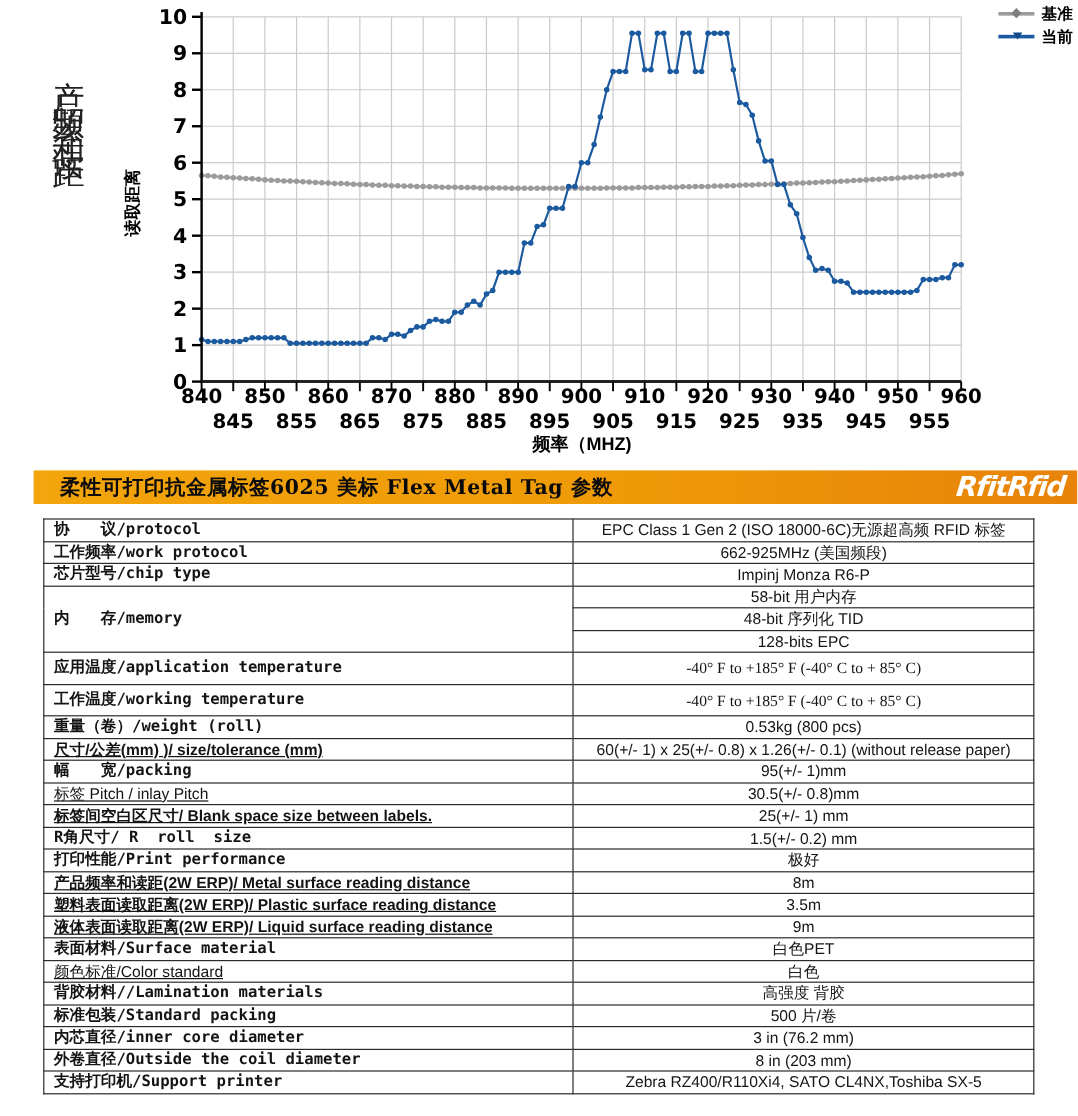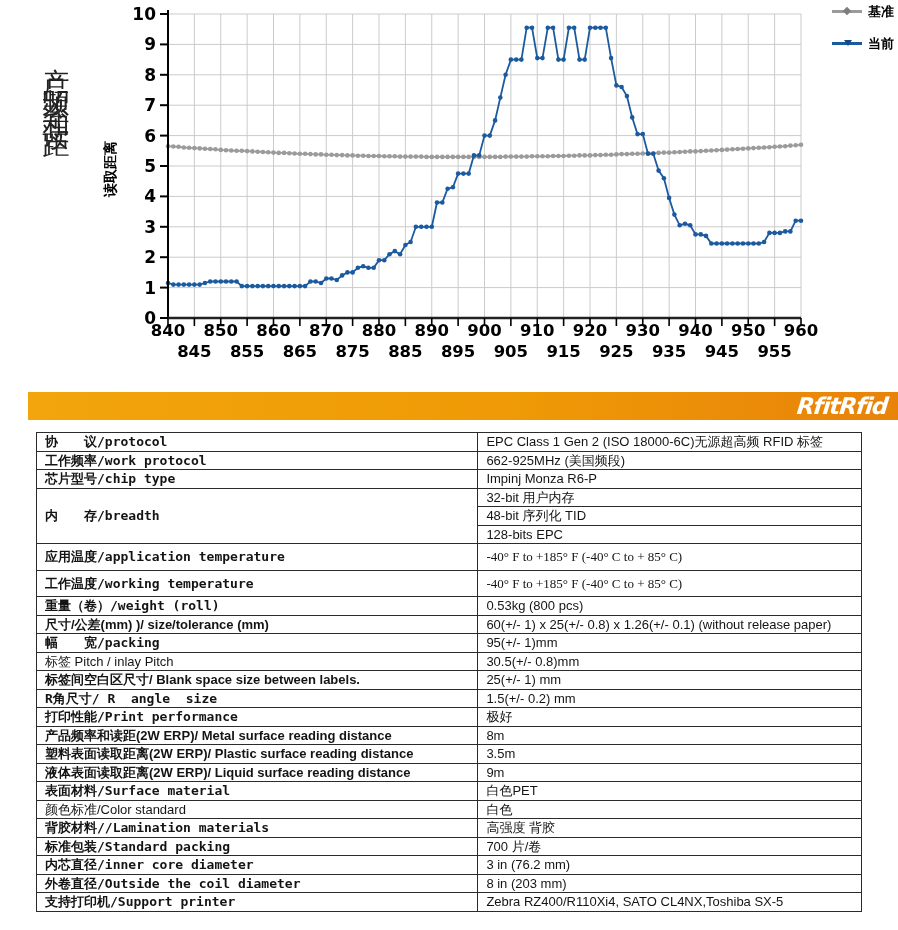--- a/index.html
+++ b/index.html
@@ -8,43 +8,43 @@
   
   .chart-wrap{position:absolute;left:0;top:0;width:898px;height:390px;}
   #chart-svg{position:absolute;left:0;top:0;}
   .side-title{position:absolute;left:38px;top:46px;height:260px;
       writing-mode:vertical-rl;text-orientation:upright;letter-spacing:11px;
       font-family:"DejaVu Serif","Liberation Serif",serif;font-size:27px;color:#222;}
   .ylabel{position:absolute;left:66px;top:160px;width:90px;text-align:center;
       transform:rotate(-90deg);font-weight:bold;font-size:14px;}
   .xlabel{position:absolute;left:360px;top:361px;width:250px;text-align:center;
       font-weight:bold;font-size:15px;}
-  .legend{position:absolute;right:4px;top:5px;display:flex;flex-direction:column;gap:19px;}
+  .legend{position:absolute;right:4px;top:5px;display:flex;flex-direction:column;gap:6px;}
   .legend-item{display:flex;align-items:center;height:13px;}
   .legend-line{position:relative;width:30px;height:3px;}
   .legend-line .mk{position:absolute;left:12px;top:-2px;width:6px;height:6px;}
   .legend-label{margin-left:6px;font-size:13px;font-weight:bold;line-height:13px;}
   
   .banner{position:absolute;left:28px;top:392px;right:0;height:28px;
       background:linear-gradient(90deg,#f2a50c 0%,#ef9a06 55%,#e8830a 100%);
       display:flex;align-items:center;}
   .banner-title{padding-left:22px;font-family:"DejaVu Serif","Liberation Serif",serif;
       font-weight:bold;font-size:17px;color:#0a0a0a;letter-spacing:.5px;}
   .banner-logo{position:absolute;right:10px;top:1px;color:#fff;font-weight:bold;
       font-style:italic;font-size:23px;letter-spacing:-1px;transform:skewX(-6deg);
       font-family:"DejaVu Sans","Liberation Sans",sans-serif;}
   
   .spec{position:absolute;left:36px;top:432px;width:826px;border-collapse:collapse;}
   .spec td{border:1.8px solid #2b2b2b;padding:1px 8px;font-size:13px;line-height:15.5px;
       vertical-align:middle;color:#141414;}
   .spec td.lbl{width:53.5%;white-space:pre;}
   .spec td.lbl.mono{font-family:"DejaVu Sans Mono","Liberation Mono",monospace;}
-  .spec td.lbl.sans{font-family:"Liberation Sans",sans-serif;}
+  .spec td.lbl.sans{font-family:"Liberation Sans",sans-serif;text-decoration:underline;}
   .spec td.lbl.b{font-weight:bold;}
-  .spec td.val{font-family:"Liberation Sans",sans-serif;}
+  .spec td.val{font-family:"Liberation Sans",sans-serif;text-align:center;}
   .spec tr.tall td{padding-top:5px;padding-bottom:5px;font-family:Liberation Serif, serif;}
 </style>
 </head>
 <body>
 
 <div class="page">
 
   <div class="chart-wrap">
     <svg id="chart-svg" width="898" height="390" viewBox="0 0 898 390">
         <line x1="168" y1="14" x2="168" y2="318" stroke="#cbcbcb" stroke-width="1"></line>
@@ -400,58 +400,60 @@
         <text x="616.375" y="357" text-anchor="middle" font-family="DejaVu Sans, sans-serif" font-size="16.5" font-weight="bold" fill="#000">925</text>
         <text x="669.125" y="357" text-anchor="middle" font-family="DejaVu Sans, sans-serif" font-size="16.5" font-weight="bold" fill="#000">935</text>
         <text x="721.875" y="357" text-anchor="middle" font-family="DejaVu Sans, sans-serif" font-size="16.5" font-weight="bold" fill="#000">945</text>
         <text x="774.625" y="357" text-anchor="middle" font-family="DejaVu Sans, sans-serif" font-size="16.5" font-weight="bold" fill="#000">955</text>
       </svg>
 
     <div class="side-title">产品频率和读距</div>
 
     <div class="ylabel">读取距离</div>
 
+    <div class="xlabel">频率（MHZ)</div>
 
     <div class="legend">
       <div class="legend-item">
         <span class="legend-line" style="background:#9b9b9b">
           <span class="mk" style="background:#7e7e7e;transform:rotate(45deg);"></span>
         </span>
         <span class="legend-label">基准</span>
       </div>
       <div class="legend-item">
         <span class="legend-line" style="background:#1b5a9e">
           <span class="mk" style="width:0;height:0;background:none;border-left:4px solid transparent;border-right:4px solid transparent;border-top:6px solid #134a85;"></span>
         </span>
         <span class="legend-label">当前</span>
       </div>
     </div>
   </div>
 
   <div class="banner">
+    <span class="banner-title">柔性可打印抗金属标签6025 美标 Flex Metal Tag 参数</span>
     <span class="banner-logo">RfitRfid</span>
   </div>
 
   <table class="spec">
     <tbody>
         <tr>
           <td class="lbl mono b">协　　议/protocol</td>
           <td class="val">EPC Class 1 Gen 2 (ISO 18000-6C)无源超高频 RFID 标签</td>
         </tr>
         <tr>
           <td class="lbl mono b">工作频率/work protocol</td>
           <td class="val">662-925MHz (美国频段)</td>
         </tr>
         <tr>
           <td class="lbl mono b">芯片型号/chip type</td>
           <td class="val">Impinj Monza R6-P</td>
         </tr>
         <tr>
-          <td class="lbl mono b" rowspan="3">内　　存/breadth</td>
-          <td class="val">32-bit 用户内存</td>
+          <td class="lbl mono b" rowspan="3">内　　存/memory</td>
+          <td class="val">58-bit 用户内存</td>
         </tr>
         <tr>
           <td class="val">48-bit 序列化 TID</td>
         </tr>
         <tr>
           <td class="val">128-bits EPC</td>
         </tr>
         <tr class="tall">
           <td class="lbl mono b">应用温度/application temperature</td>
           <td class="val">-40° F to +185° F (-40° C to + 85° C)</td>
@@ -474,21 +476,21 @@
         </tr>
         <tr>
           <td class="lbl sans">标签 Pitch / inlay Pitch</td>
           <td class="val">30.5(+/- 0.8)mm</td>
         </tr>
         <tr>
           <td class="lbl sans b">标签间空白区尺寸/ Blank space size between labels.</td>
           <td class="val">25(+/- 1) mm</td>
         </tr>
         <tr>
-          <td class="lbl mono b">R角尺寸/ R  angle  size</td>
+          <td class="lbl mono b">R角尺寸/ R  roll  size</td>
           <td class="val">1.5(+/- 0.2) mm</td>
         </tr>
         <tr>
           <td class="lbl mono b">打印性能/Print performance</td>
           <td class="val">极好</td>
         </tr>
         <tr>
           <td class="lbl sans b">产品频率和读距(2W ERP)/ Metal surface reading distance</td>
           <td class="val">8m</td>
         </tr>
@@ -507,21 +509,21 @@
         <tr>
           <td class="lbl sans">颜色标准/Color standard</td>
           <td class="val">白色</td>
         </tr>
         <tr>
           <td class="lbl mono b">背胶材料//Lamination materials</td>
           <td class="val">高强度 背胶</td>
         </tr>
         <tr>
           <td class="lbl mono b">标准包装/Standard packing</td>
-          <td class="val">700 片/卷</td>
+          <td class="val">500 片/卷</td>
         </tr>
         <tr>
           <td class="lbl mono b">内芯直径/inner core diameter</td>
           <td class="val">3 in (76.2 mm)</td>
         </tr>
         <tr>
           <td class="lbl mono b">外卷直径/Outside the coil diameter</td>
           <td class="val">8 in (203 mm)</td>
         </tr>
         <tr>

